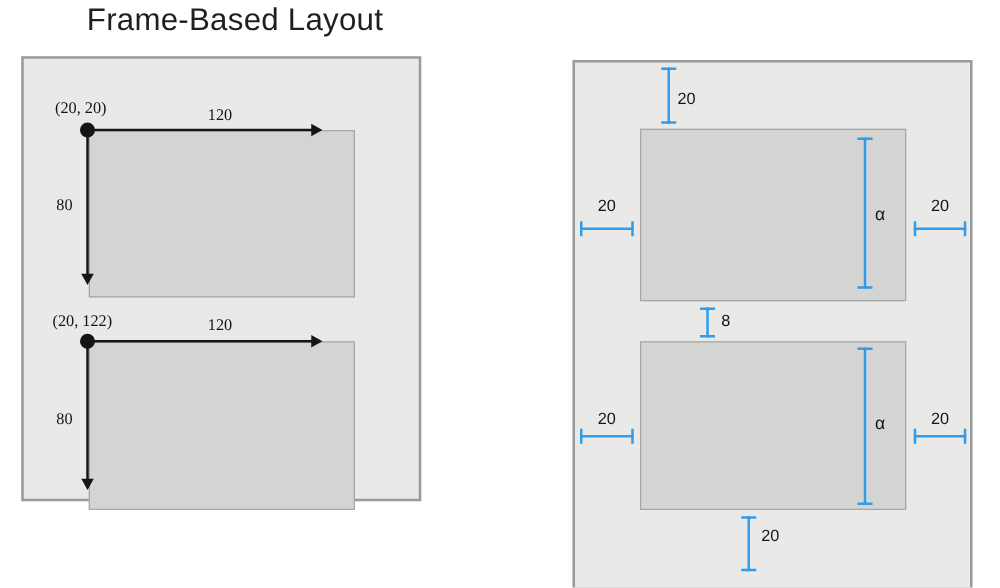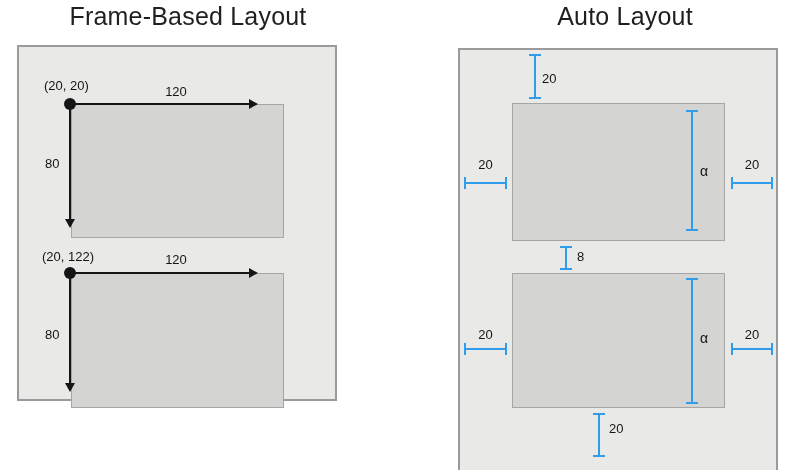--- a/index.html
+++ b/index.html
@@ -16,21 +16,21 @@
     color:var(--title_color,#1f1f1f);text-align:center;white-space:nowrap;
   }
   .panel-title.left{left:38px;width:300px;}
   .panel-title.right{left:475px;width:300px;}
 
   .canvas{
     position:absolute;width:320px;box-sizing:border-box;
     background:var(--canvas_fill,#E9E9E8);
     border:2px solid var(--canvas_border,#9A9A9A);
   }
-  .frame-canvas{left:17px;top:45px;height:356px;}
+  .frame-canvas{left:17px;top:45px;height:356px;font-family:Liberation Serif, serif;}
   .auto-canvas{left:458px;top:48px;height:424px;}
 
   .gray-rect{
     position:absolute;box-sizing:border-box;
     background:var(--view_fill,#D4D4D3);
     border:1px solid var(--view_border,#A6A6A6);
   }
 
   .dot{
     position:absolute;width:12px;height:12px;border-radius:50%;
@@ -65,21 +65,20 @@
   .beam-h .ln{position:absolute;top:5px;left:0;right:0;height:2px;background:var(--accent_blue,#2F9CEC);}
   .beam-h .cap{position:absolute;top:0;height:12px;width:2px;background:var(--accent_blue,#2F9CEC);}
   .beam-h .cap.l{left:0;} .beam-h .cap.r{right:0;}
 </style>
 </head>
 <body>
 
 <div class="stage">
 
   <div class="panel-title left">Frame-Based Layout</div>
-  <div class="panel-title right">Auto Layout</div>
 
   <div class="canvas frame-canvas">
 
     <div class="gray-rect" style="left:52px;top:57px;width:213px;height:134px"></div>
     <div class="lbl" style="left:25px;top:31px">(20, 20)</div>
     <div class="lbl center" style="left:132px;top:37px;width:50px">120</div>
     <div class="h-arrow" style="left:51px;top:52px;width:188px">
         <i class="ln"></i>
         <i class="head"></i>
       </div>

